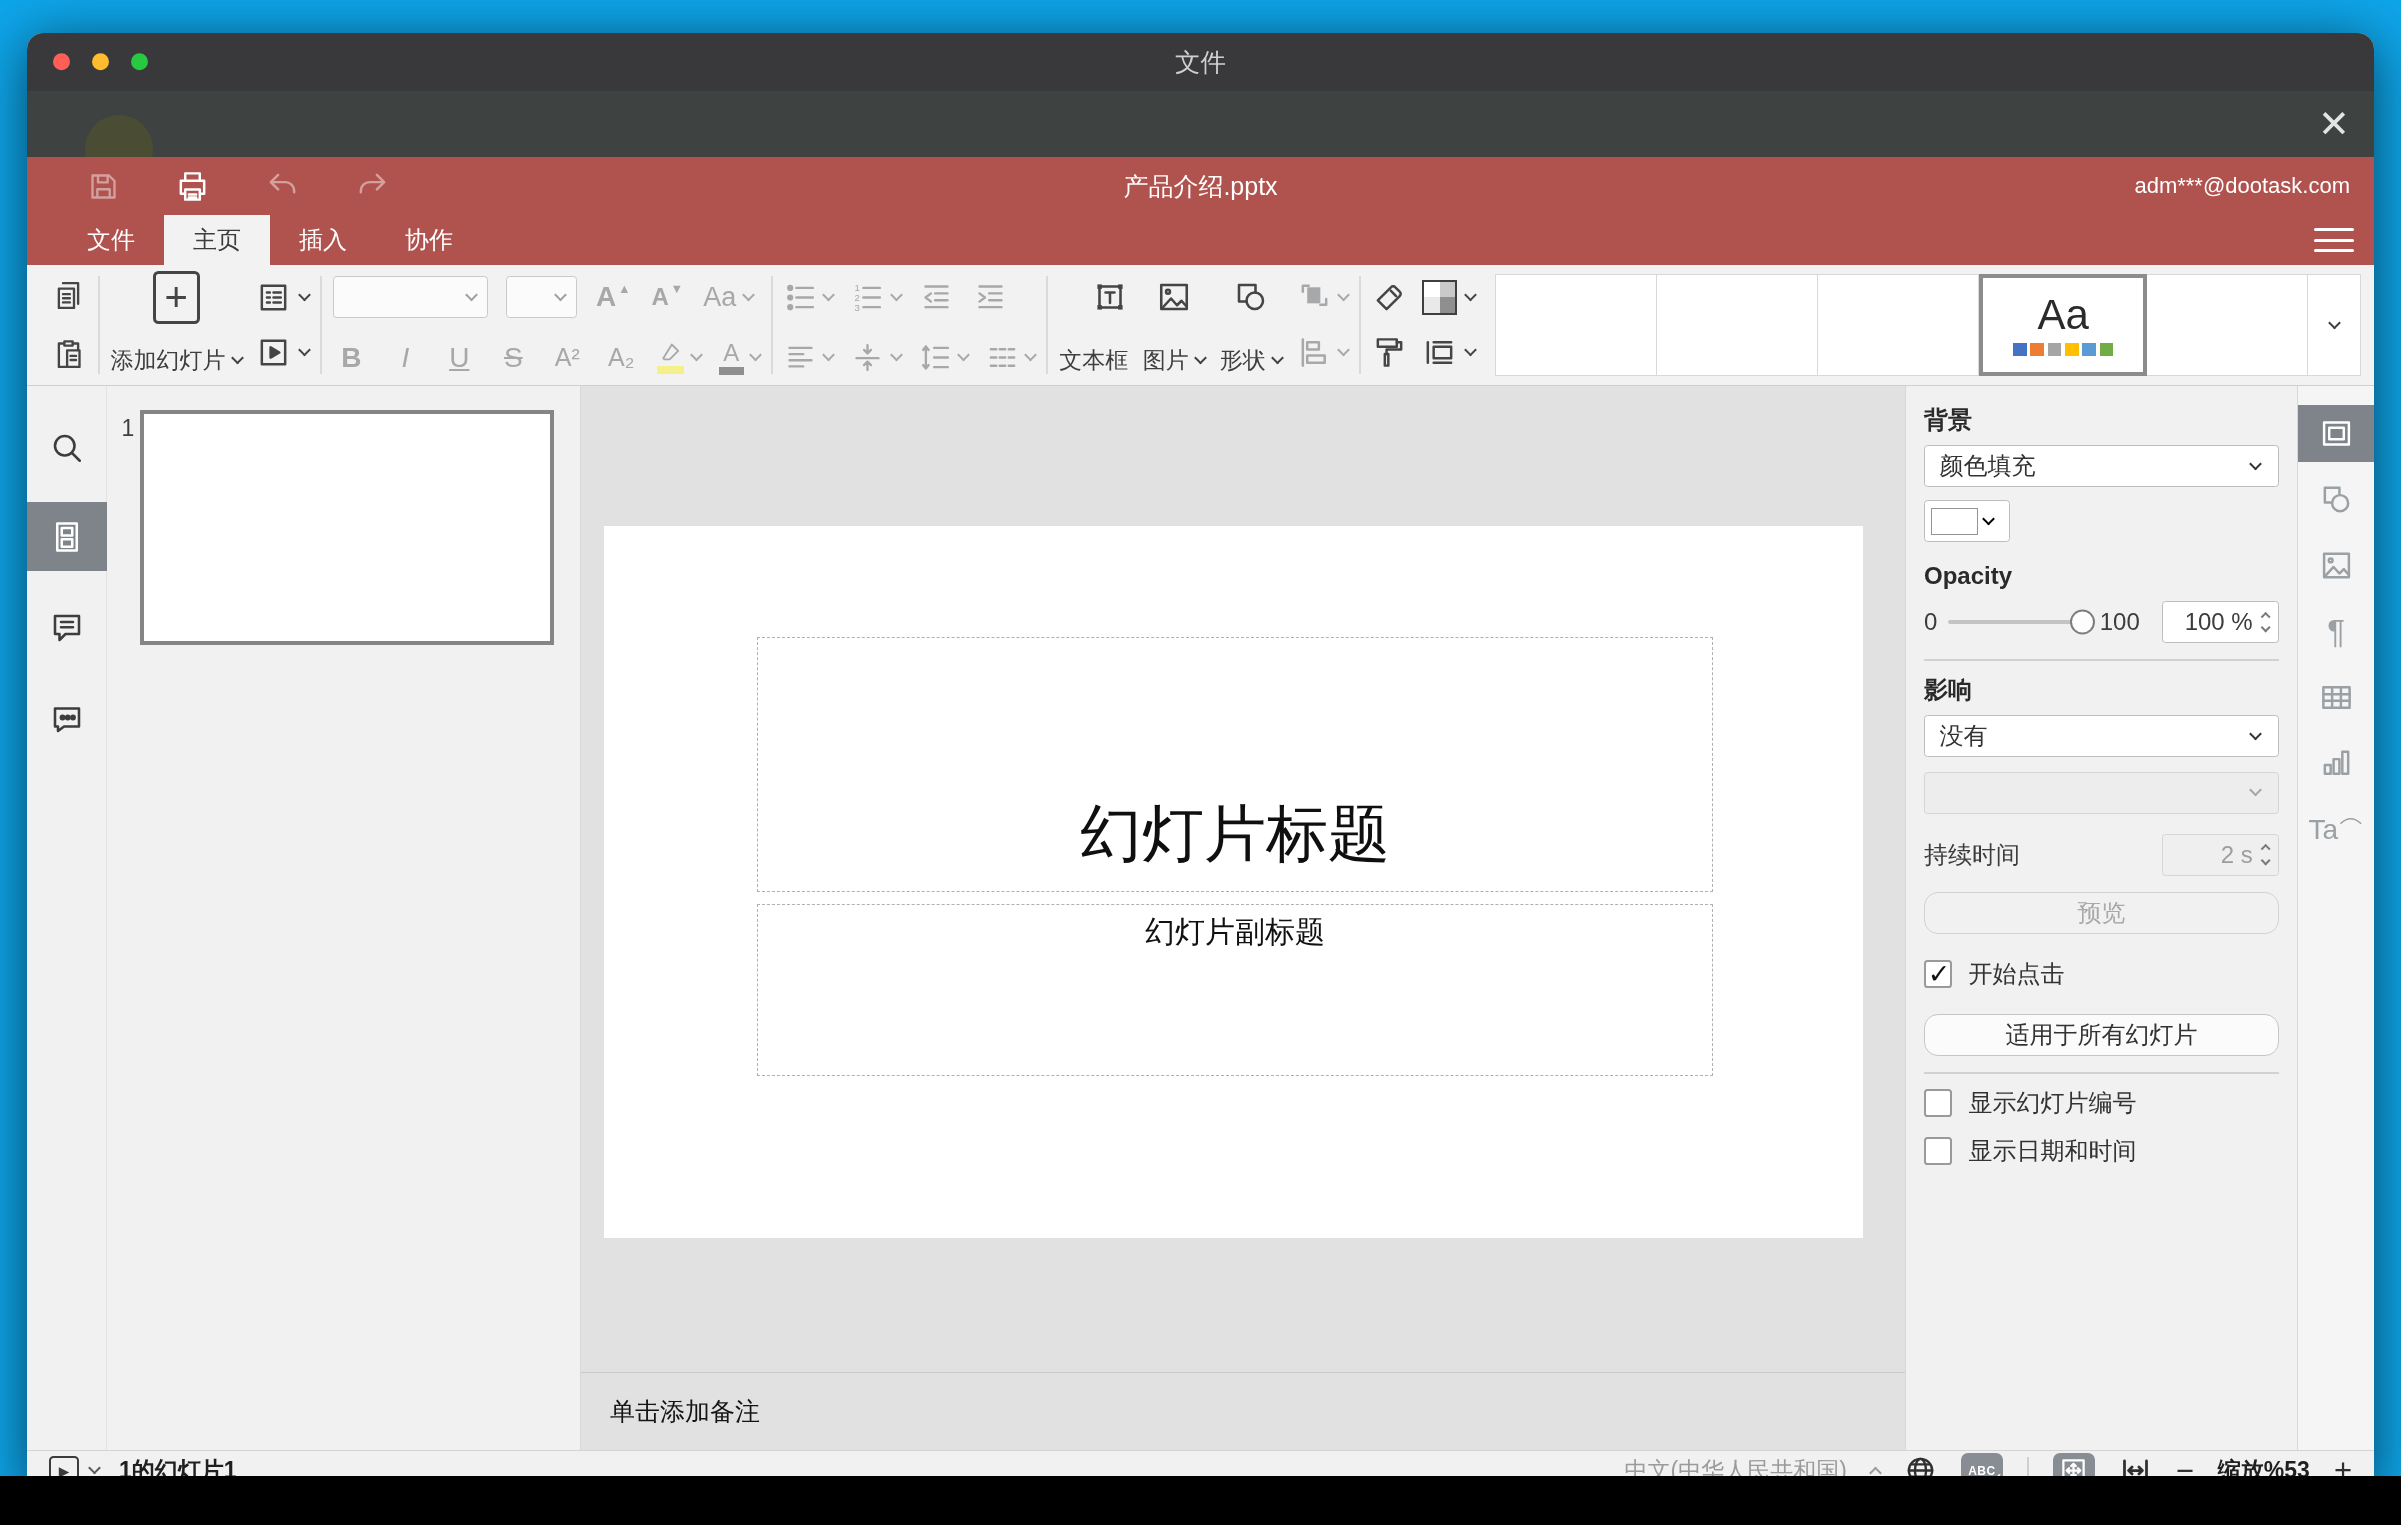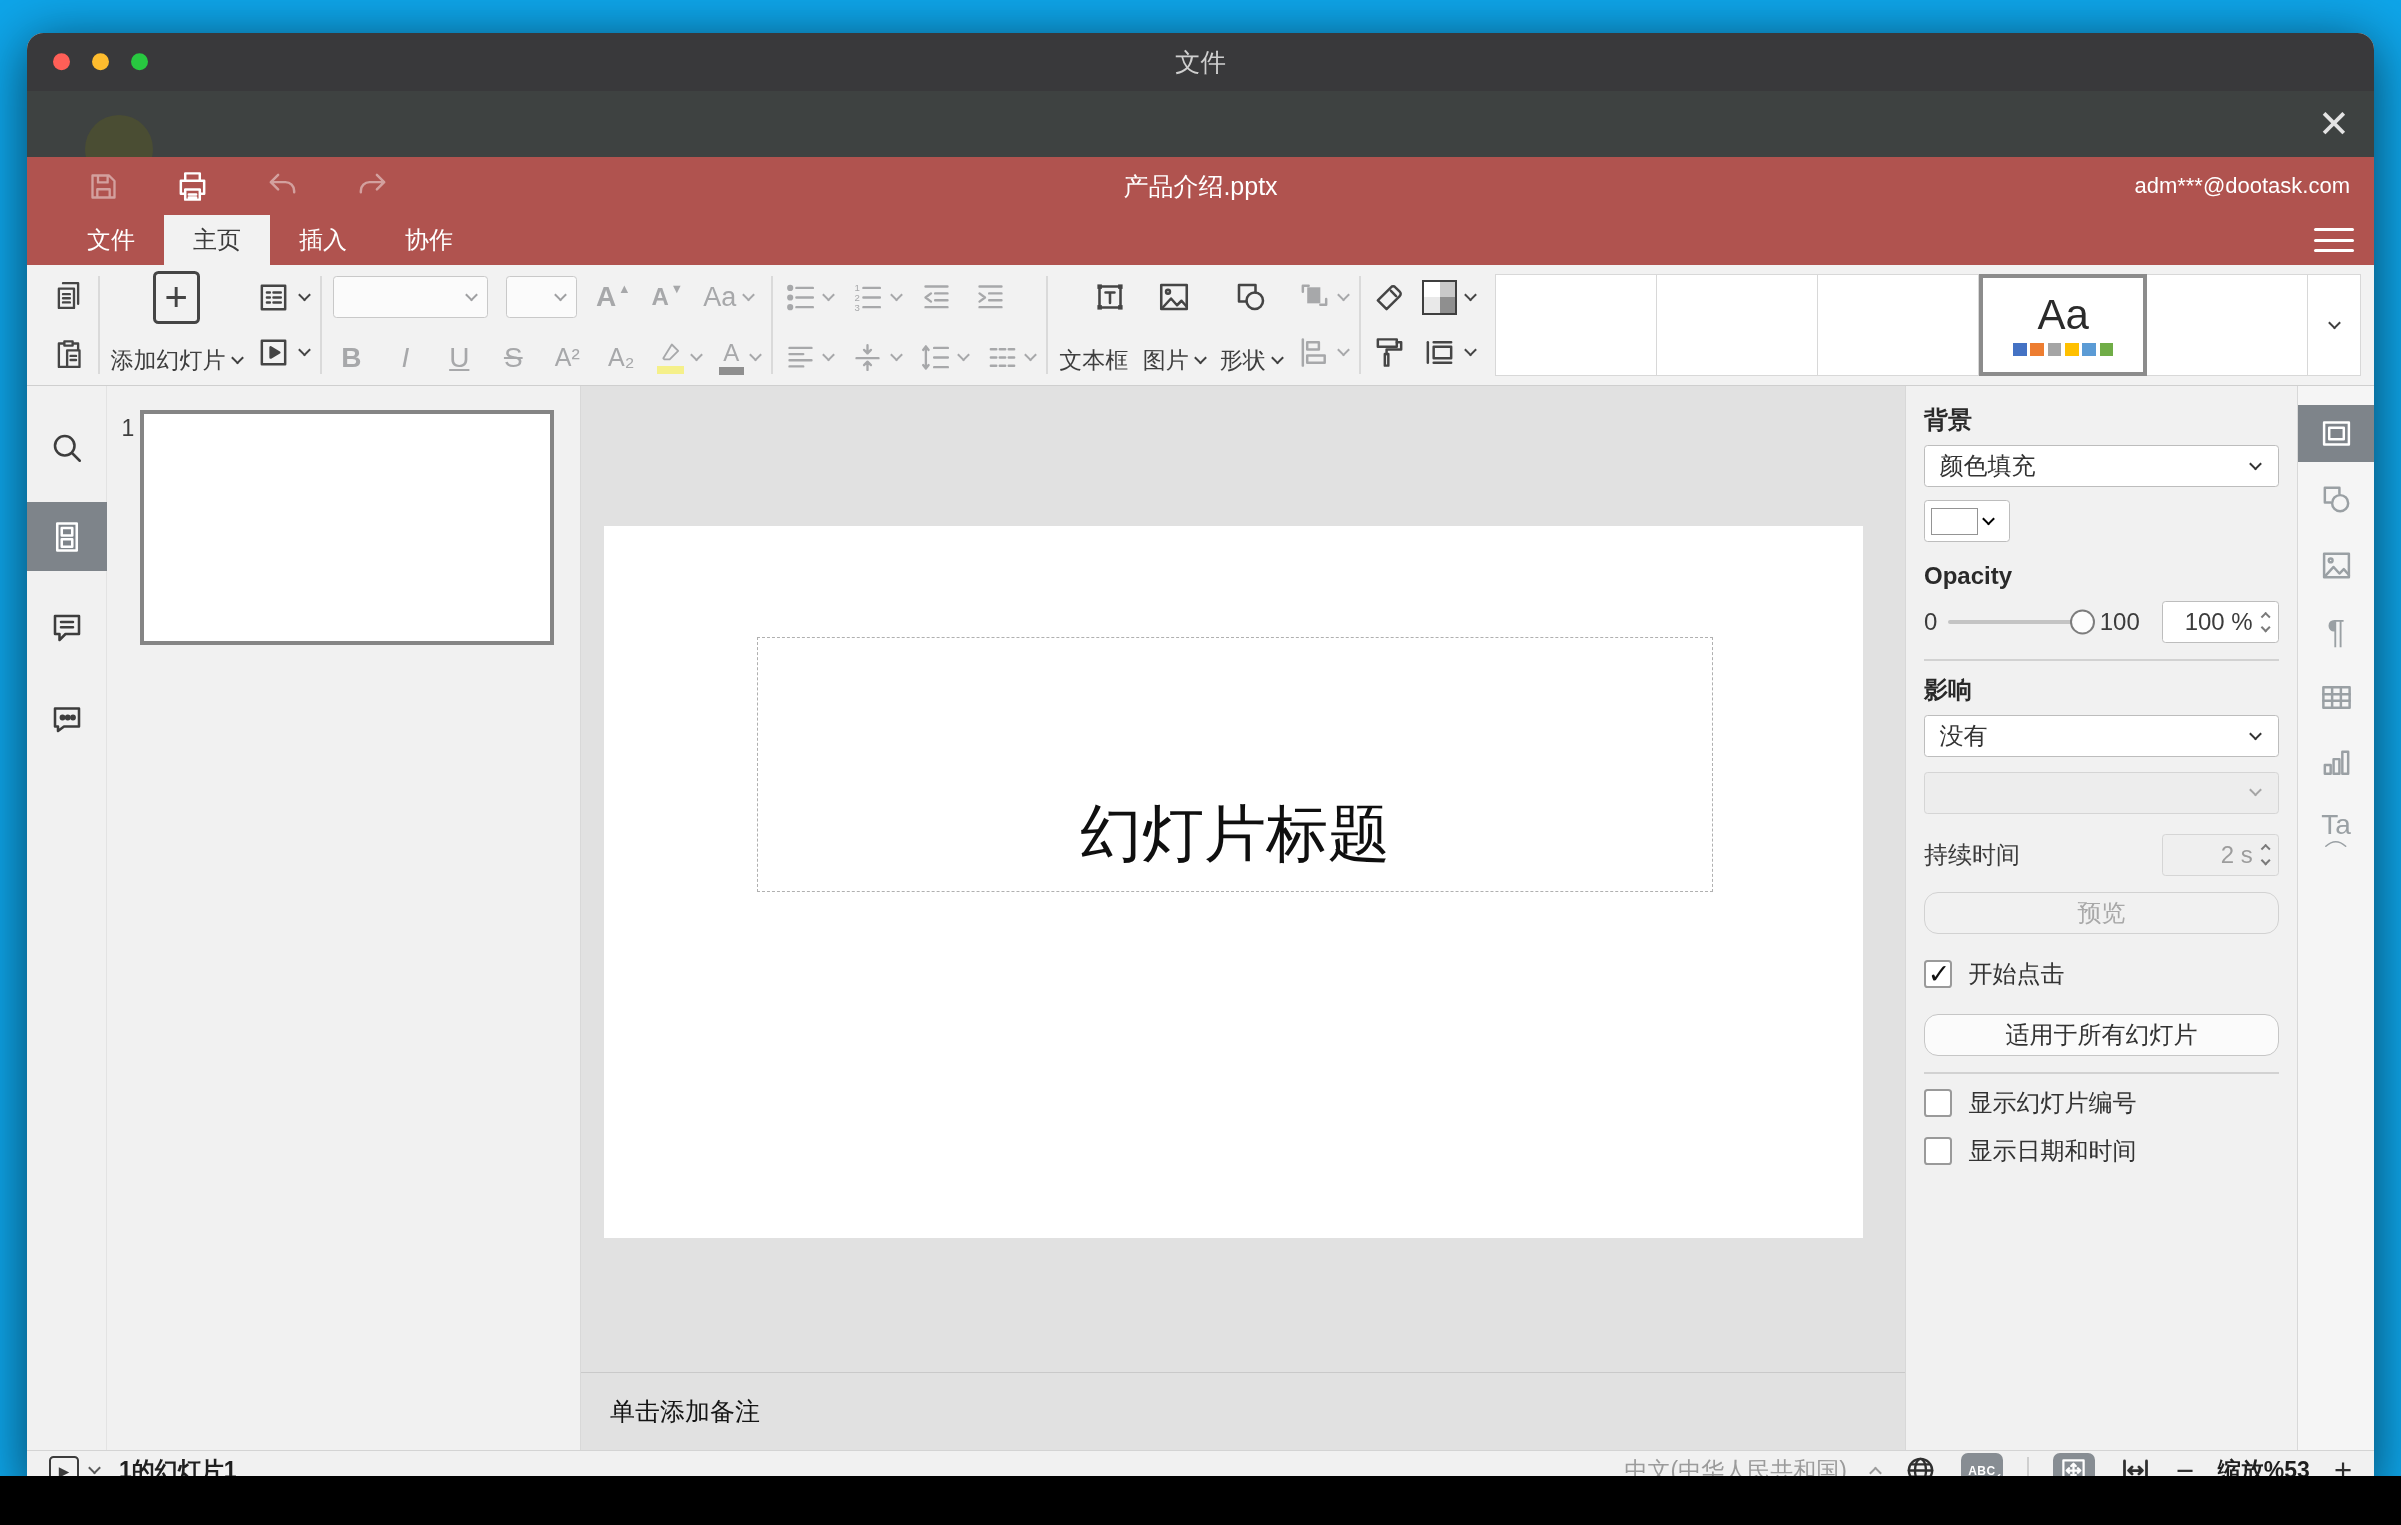--- a/index.html
+++ b/index.html
@@ -525,20 +525,23 @@
     <div class="thumbs">
       <span class="thumb-num">1</span>
       <span class="thumb"></span>
     </div>
 
     <div class="editor">
       <div class="canvas">
         <div class="ph ph-title">
           <span>幻灯片标题</span>
         </div>
+        <div class="ph ph-sub">
+          <span>幻灯片副标题</span>
+        </div>
       </div>
       <div class="notes">
         <span>单击添加备注</span>
       </div>
     </div>
 
     <div class="sidebar">
       <div class="sb-label">背景</div>
       <div class="dd">
         <span>颜色填充</span>
@@ -634,21 +637,21 @@
             </svg>
           </span>
       <span class="rsitem">
             <svg class="ic" width="35" height="35" viewBox="0 0 24 24">
               <rect x="4" y="13" width="4" height="6"></rect>
               <rect x="10" y="9" width="4" height="10"></rect>
               <rect x="16" y="4" width="4" height="15"></rect>
             </svg>
           </span>
       <span class="rsitem">
-            <span style="display:flex;flex-direction:column;align-items:center">
+            <span style="display:flex;flex-direction:row;">
               <span class="rsTa">Ta</span>
               <svg class="ic" width="25.5" height="9" viewBox="0 0 28 10">
                 <path d="M3 8 Q14 -2 25 8"></path>
               </svg>
             </span>
           </span>
     </div>
   </div>
 
   <div class="statusbar">

